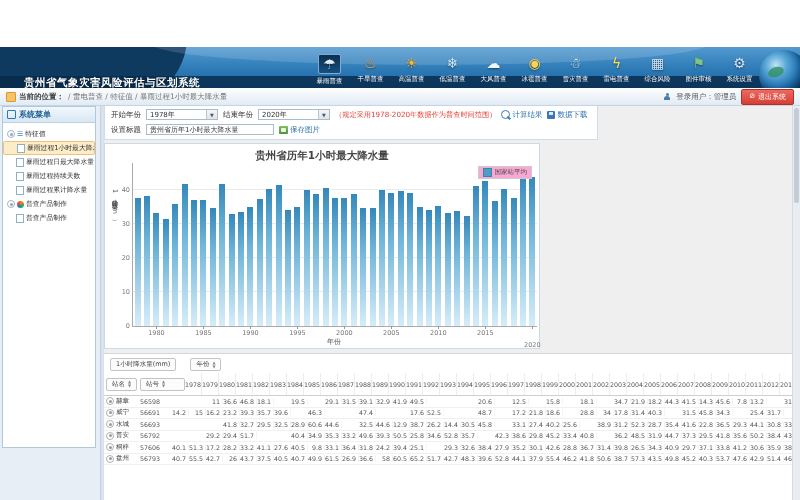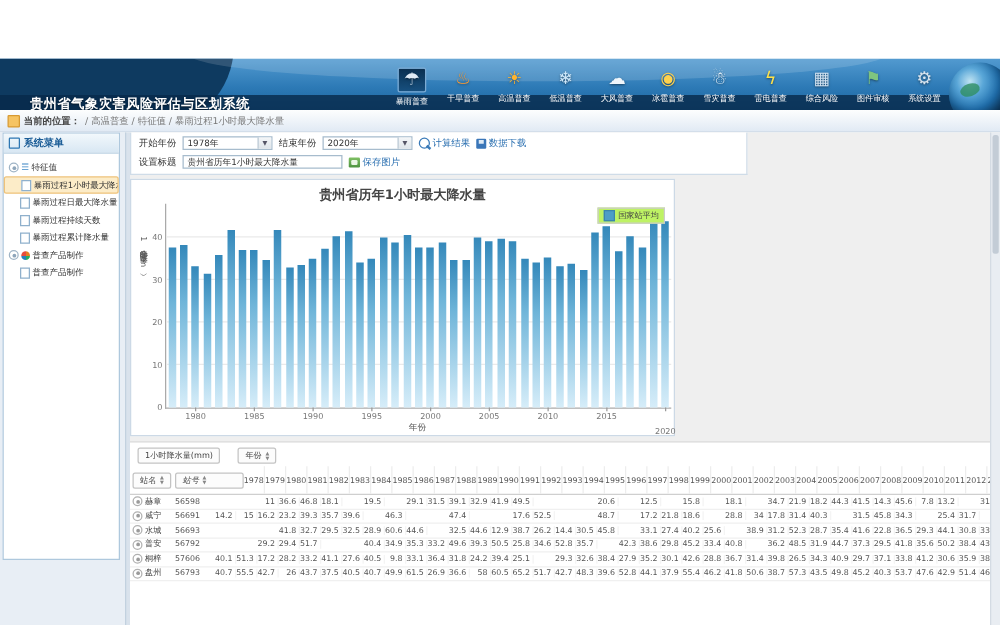--- a/index.html
+++ b/index.html
@@ -79,40 +79,40 @@
   .mag::after{content:"";position:absolute;left:5px;top:6px;width:4px;height:1.5px;background:#3a7ab8;transform:rotate(40deg);}
   .dsk{width:8px;height:8px;background:#3a76b8;border-radius:1px;position:relative;flex:none;}
   .dsk::after{content:"";position:absolute;left:2px;top:1px;width:4px;height:3px;background:#dce9f5;}
   .cam{width:9px;height:8px;background:linear-gradient(#7fc064,#4e9340);border-radius:1px;position:relative;flex:none;}
   .cam::after{content:"";position:absolute;left:2px;top:2px;width:5px;height:4px;background:#eaf6e4;border-radius:1px;}
   
   .chartpanel{position:absolute;left:0;top:37px;width:436px;height:206px;background:#fff;
               border:1px solid #ccd9e6;box-sizing:border-box;}
   .ctitle{position:absolute;left:0;right:0;top:5px;text-align:center;font-size:10.5px;font-weight:bold;color:#444;}
   .legend{position:absolute;right:7px;top:22px;display:flex;align-items:flex-start;gap:3px;border:1px solid #ccc;
-          background:#bef264;padding:1px 4px;font-size:6.5px;color:#444;z-index:4;}
+          background:#f9a8d4;padding:1px 4px;font-size:6.5px;color:#444;z-index:4;}
   .lgsw{width:7px;height:7px;background:#4d9ec6;border:1px solid #3a85ad;}
   .plot{position:absolute;left:27px;top:19px;width:404px;height:163px;border-left:1px solid #aaa;border-bottom:1px solid #aaa;}
   .gl{position:absolute;left:0;width:100%;height:1px;background:#eaeaea;}
   .yt{position:absolute;right:100%;margin-right:3px;transform:translateY(50%);font-size:6.5px;color:#777;}
   .bar{position:absolute;bottom:0;width:6px;background:linear-gradient(180deg,#3488ba 0%,#6fb5d9 35%,#d6edf9 100%);}
   .xt{position:absolute;top:100%;margin-top:3px;font-size:6.5px;color:#777;transform:translateX(-50%);}
   .xtl{position:absolute;top:100%;width:1px;height:3px;background:#999;}
   .xlabel{position:absolute;left:27px;width:404px;top:193px;text-align:center;font-size:7px;color:#555;}
   .ylabel{position:absolute;left:5px;top:45px;writing-mode:vertical-rl;font-size:6.5px;color:#555;letter-spacing:1px;}
   
   .gridpanel{position:absolute;left:0;top:247px;width:696px;height:147px;background:#fff;border-top:1px solid #d7d7d7;}
   .chips{position:absolute;left:6px;top:4px;display:flex;gap:14px;}
   .chip{border:1px solid #c3c3c3;background:#fcfcfc;border-radius:2px;padding:1px 5px;font-size:6.5px;
         color:#444;display:flex;align-items:center;gap:3px;cursor:pointer;}
   .sorts{display:inline-flex;flex-direction:column;font-size:4px;line-height:3.6px;color:#888;}
   .thead{position:absolute;left:0;top:19px;width:696px;height:23px;border-bottom:1px solid #cfcfcf;
          display:flex;align-items:center;box-sizing:border-box;}
   .hc-name{width:36px;display:flex;justify-content:flex-start;padding-left:2px;box-sizing:border-box;flex:none;}
-  .hc-id{width:55px;flex:none;font-style:italic;}
+  .hc-id{width:45px;flex:none;}
   .hyear{width:17px;height:100%;flex:none;display:flex;align-items:center;justify-content:center;
          font-size:6.3px;color:#555;border-right:1px solid #ededed;box-sizing:border-box;}
   .tbody{position:absolute;left:0;top:42px;width:696px;}
   .trow{display:flex;height:10.5px;border-bottom:1px solid #f0f0f0;align-items:center;}
   .cname{width:36px;display:flex;align-items:center;gap:2px;padding-left:2px;font-size:6.5px;color:#444;box-sizing:border-box;flex:none;}
   .cid{width:32px;font-size:6.3px;color:#555;flex:none;}
   .cval{width:17px;flex:none;font-size:6.3px;color:#555;text-align:right;padding-right:2px;
         border-right:1px solid #f4f4f4;box-sizing:border-box;}
   .expic{width:6px;height:6px;border:1px solid #b0b0b0;border-radius:50%;position:relative;flex:none;}
   .expic::after{content:"";position:absolute;left:1.5px;top:1.5px;width:3px;height:3px;background:#9a9a9a;border-radius:50%;}
@@ -177,21 +177,29 @@
         <div class="tbi">
           <span class="tbg" style="color:#d7e3ee">⚙</span>
                   <span class="tbl">系统设置</span>
         </div>
       </div>
   </div>
 
   <div class="crumbbar">
     <span class="loc-icon"></span>
     <span class="crumb-label">当前的位置：</span>
-    <span class="crumb-path">/ 高温普查 / 特征值 / 暴雨过程1小时最大降水量</span>
+    <span class="crumb-path">/ 雷电普查 / 特征值 / 暴雨过程1小时最大降水量</span>
+    <div class="crumb-right">
+      <span class="user-icon"></span>
+      <span class="user-text">登录用户：管理员</span>
+      <button class="logout">
+        <span class="logout-icon">⊘</span>
+        <span>退出系统</span>
+      </button>
+    </div>
   </div>
 
   <div class="body">
     <aside class="sidebar">
       <div class="menu-panel">
         <div class="side-head">
           <span class="side-head-icon"></span>
           <span>系统菜单</span>
         </div>
         <ul class="menu" id="menu">
@@ -237,20 +245,21 @@
           <span>开始年份</span>
           <div class="select">
             <span>1978年</span>
             <span class="arr">▼</span>
           </div>
           <span>结束年份</span>
           <div class="select">
             <span>2020年</span>
             <span class="arr">▼</span>
           </div>
+          <span class="note">（规定采用1978-2020年数据作为普查时间范围）</span>
           <button class="linkbtn">
             <span class="mag"></span>
             <span>计算结果</span>
           </button>
           <button class="linkbtn">
             <span class="dsk"></span>
             <span>数据下载</span>
           </button>
         </div>
         <div class="frow frow2">

